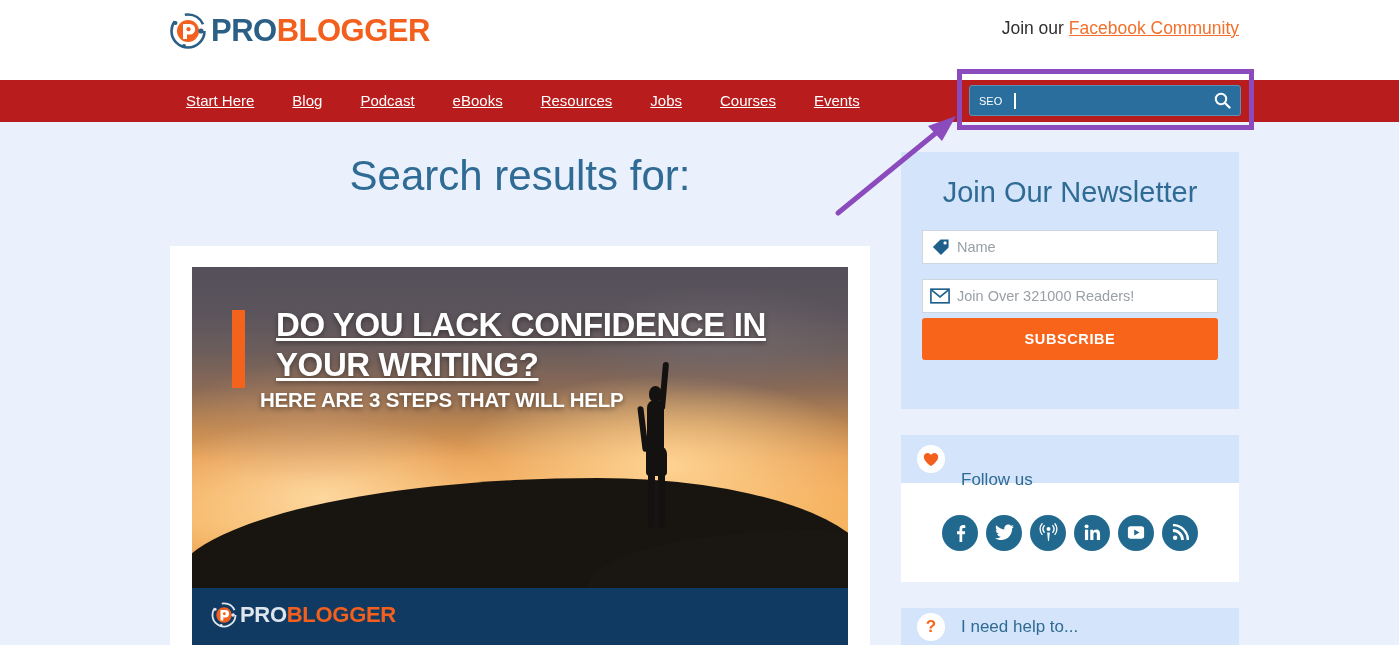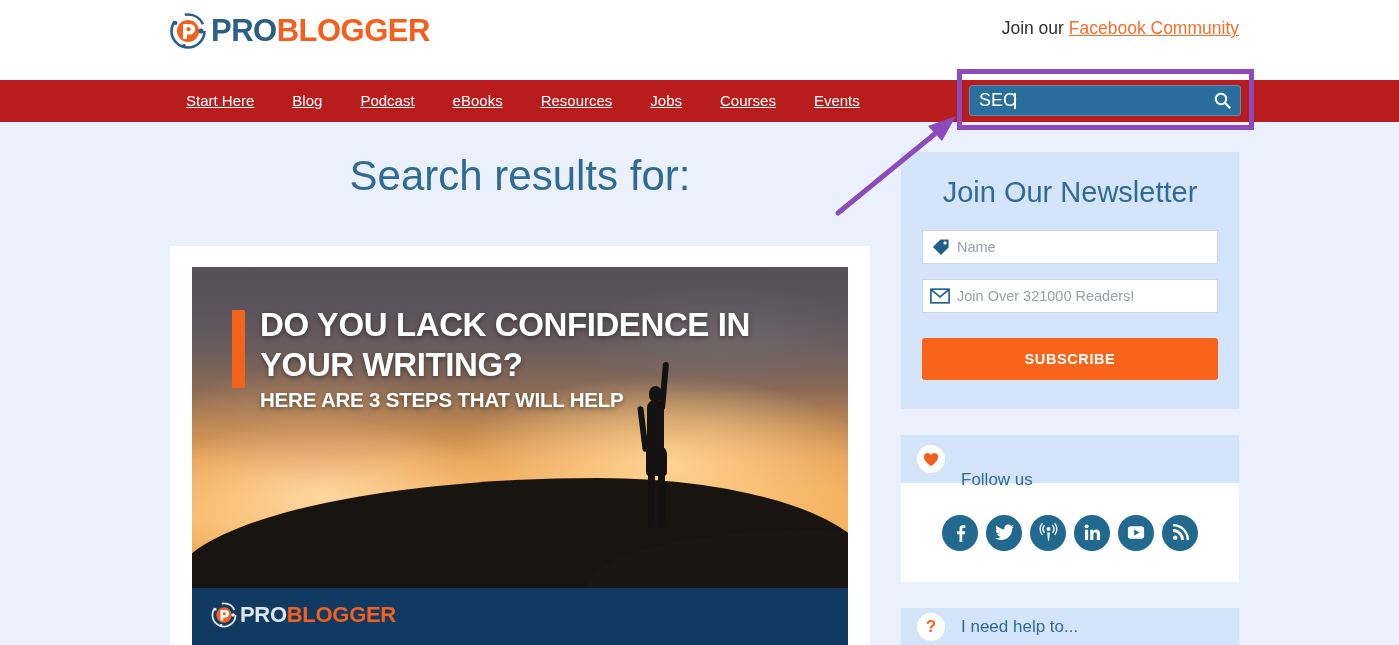--- a/index.html
+++ b/index.html
@@ -57,21 +57,21 @@
 
   .search-wrap {
     position: absolute; left: 969px; top: 85px;
     width: 272px; height: 31px;
     border: 1px solid #5b91b5; border-radius: 3px;
     background: #2a6e9e;
   }
   .search-input {
     position: absolute; left: 0; top: 0; width: 232px; height: 29px;
     background: transparent; border: 0; outline: none;
-    color: #ffffff; font-size: 18px; font-family: "Liberation Sans", sans-serif;
+    color: #ffffff; font-size: 11px; font-family: "Liberation Sans", sans-serif;
     padding-left: 9px;
   }
   .search-input::placeholder { color: #cfe2ef; }
   .search-caret {
     position: absolute; left: 44px; top: 7px; width: 1.5px; height: 16px;
     background: #ffffff;
   }
   .search-btn {
     position: absolute; right: 6px; top: 4px; width: 24px; height: 23px;
     background: transparent; border: 0; cursor: pointer;
@@ -181,24 +181,25 @@
     margin-left: 2px; line-height: 28px;
   }
   .hf-pro { color: #dfe6ec; }
   .hf-blogger { color: #f3601d; }
 
   .hero-accent-bar {
     position: absolute; left: 40px; top: 43px; width: 13px; height: 78px;
     background: #f4631c; z-index: 5;
   }
   .hero-heading {
-    position: absolute; left: 68px; top: 38px; width: 570px; z-index: 6;
+    position: absolute; left: 84px; top: 38px; width: 570px; z-index: 6;
     color: #ffffff; font-weight: bold; font-size: 33px; line-height: 40px;
     letter-spacing: -0.4px;
     text-shadow: 0 2px 5px rgba(0,0,0,0.42);
+    text-decoration: underline;
   }
   .hero-sub {
     position: absolute; left: 68px; top: 121px; width: 570px; z-index: 6;
     color: #ffffff; font-weight: bold; font-size: 20.5px; line-height: 24px;
     letter-spacing: -0.2px;
     text-shadow: 0 2px 5px rgba(0,0,0,0.42);
   }
 
   
   .newsletter {
@@ -217,21 +218,21 @@
   .nl-field-name { top: 78px; }
   .nl-field-email { top: 127px; }
   .nl-icon {
     width: 34px; display: flex; align-items: center; justify-content: center;
     flex: 0 0 34px;
   }
   .nl-placeholder {
     font-size: 14.5px; color: #9aa0a6; line-height: 32px;
   }
   .subscribe-btn {
-    position: absolute; left: 21px; top: 186px; width: 296px; height: 42px;
+    position: absolute; left: 21px; top: 166px; width: 296px; height: 42px;
     background: #f7641a; border: 0; border-radius: 3px; cursor: pointer;
     color: #ffffff; font-size: 14.5px; font-weight: bold; letter-spacing: 0.6px;
     font-family: "Liberation Sans", sans-serif;
   }
 
   .follow-block {
     position: absolute; left: 901px; top: 435px; width: 338px; height: 147px;
     background: #ffffff;
   }
   .follow-head {

